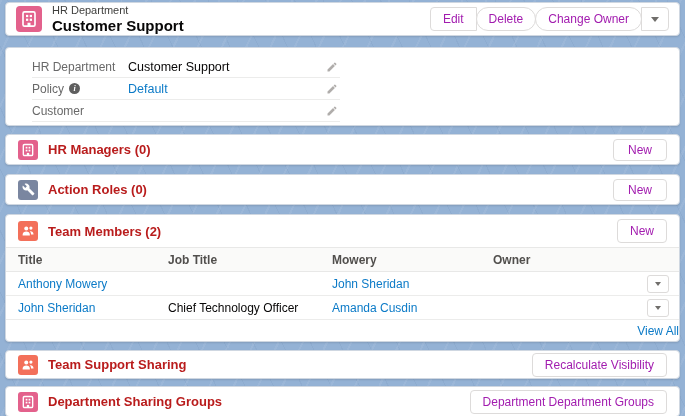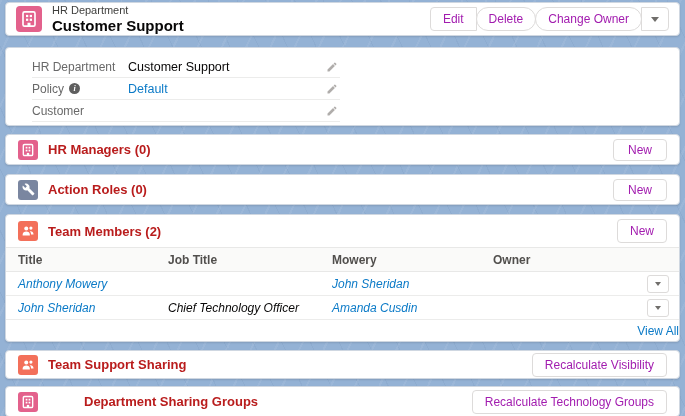--- a/index.html
+++ b/index.html
@@ -70,32 +70,32 @@
   .tm-card { padding:0; }
   .tm-header { height:32px; display:flex; align-items:center; padding:0 12px; }
   table.tm-table { width:100%; border-collapse:collapse; table-layout:fixed; font-size:12px; }
   .tm-table col.c-name { width:150px; } .tm-table col.c-job { width:164px; }
   .tm-table col.c-mgr { width:161px; } .tm-table col.c-user { width:142px; }
   .tm-table col.c-act { width:auto; }
   .tm-table th {
     background:#fafaf9; text-align:left; font-weight:bold; color:#514f4d;
     height:24px; padding:0 8px 0 12px; border-top:1px solid #e8e8e7; border-bottom:1px solid #e8e8e7;
   }
-  .tm-table td { height:24px; padding:0 8px 0 12px; border-bottom:1px solid #ececeb; color:#080707;font-style:italic; }
+  .tm-table td { height:24px; padding:0 8px 0 12px; border-bottom:1px solid #ececeb; color:#080707; }
   .tm-table td.act-cell { text-align:right; padding-right:10px; border-bottom:1px solid #ececeb; }
   .row-menu-btn {
     width:22px; height:18px; background:#fff; border:1px solid #dddbda; border-radius:3px;
     display:inline-flex; align-items:center; justify-content:center; cursor:pointer;
   }
   .row-menu-btn .caret { border-top-width:4px; border-left-width:3.5px; border-right-width:3.5px; }
   .view-all-row { height:21px; display:flex; align-items:center; justify-content:flex-end; }
   .view-all-row a { font-size:12px; }
   
   .sharing-card { display:flex; align-items:center; padding:0 12px; }
-  .sh1 { height:29px; } .sh2 { height:31px;gap:36px; }
+  .sh1 { height:29px; } .sh2 { height:31px; }
 </style>
 </head>
 <body>
 
 <div class="page">
 
   <div class="card header-card">
     <span class="obj-icon icon-pink">
       <svg width="18" height="18" viewBox="0 0 24 24">
         <rect x="4" y="2.5" width="16" height="19" rx="2" fill="none" stroke="#fff" stroke-width="2.2"></rect>
@@ -268,16 +268,16 @@
       <svg width="14" height="14" viewBox="0 0 24 24">
           <rect x="4" y="2.5" width="16" height="19" rx="2" fill="none" stroke="#fff" stroke-width="2.4"></rect>
           <rect x="8" y="6.5" width="3" height="3" fill="#fff"></rect>
           <rect x="13" y="6.5" width="3" height="3" fill="#fff"></rect>
           <rect x="8" y="11.5" width="3" height="3" fill="#fff"></rect>
           <rect x="13" y="11.5" width="3" height="3" fill="#fff"></rect>
           <rect x="10" y="17" width="4" height="4.5" fill="#fff"></rect>
         </svg>
     </span>
     <span class="section-title">Department Sharing Groups</span>
-    <button class="btn">Recalculate Technology Groups</button>
+    <button class="btn">Department Department Groups</button>
   </div>
 
 </div>
 
 </body></html>

